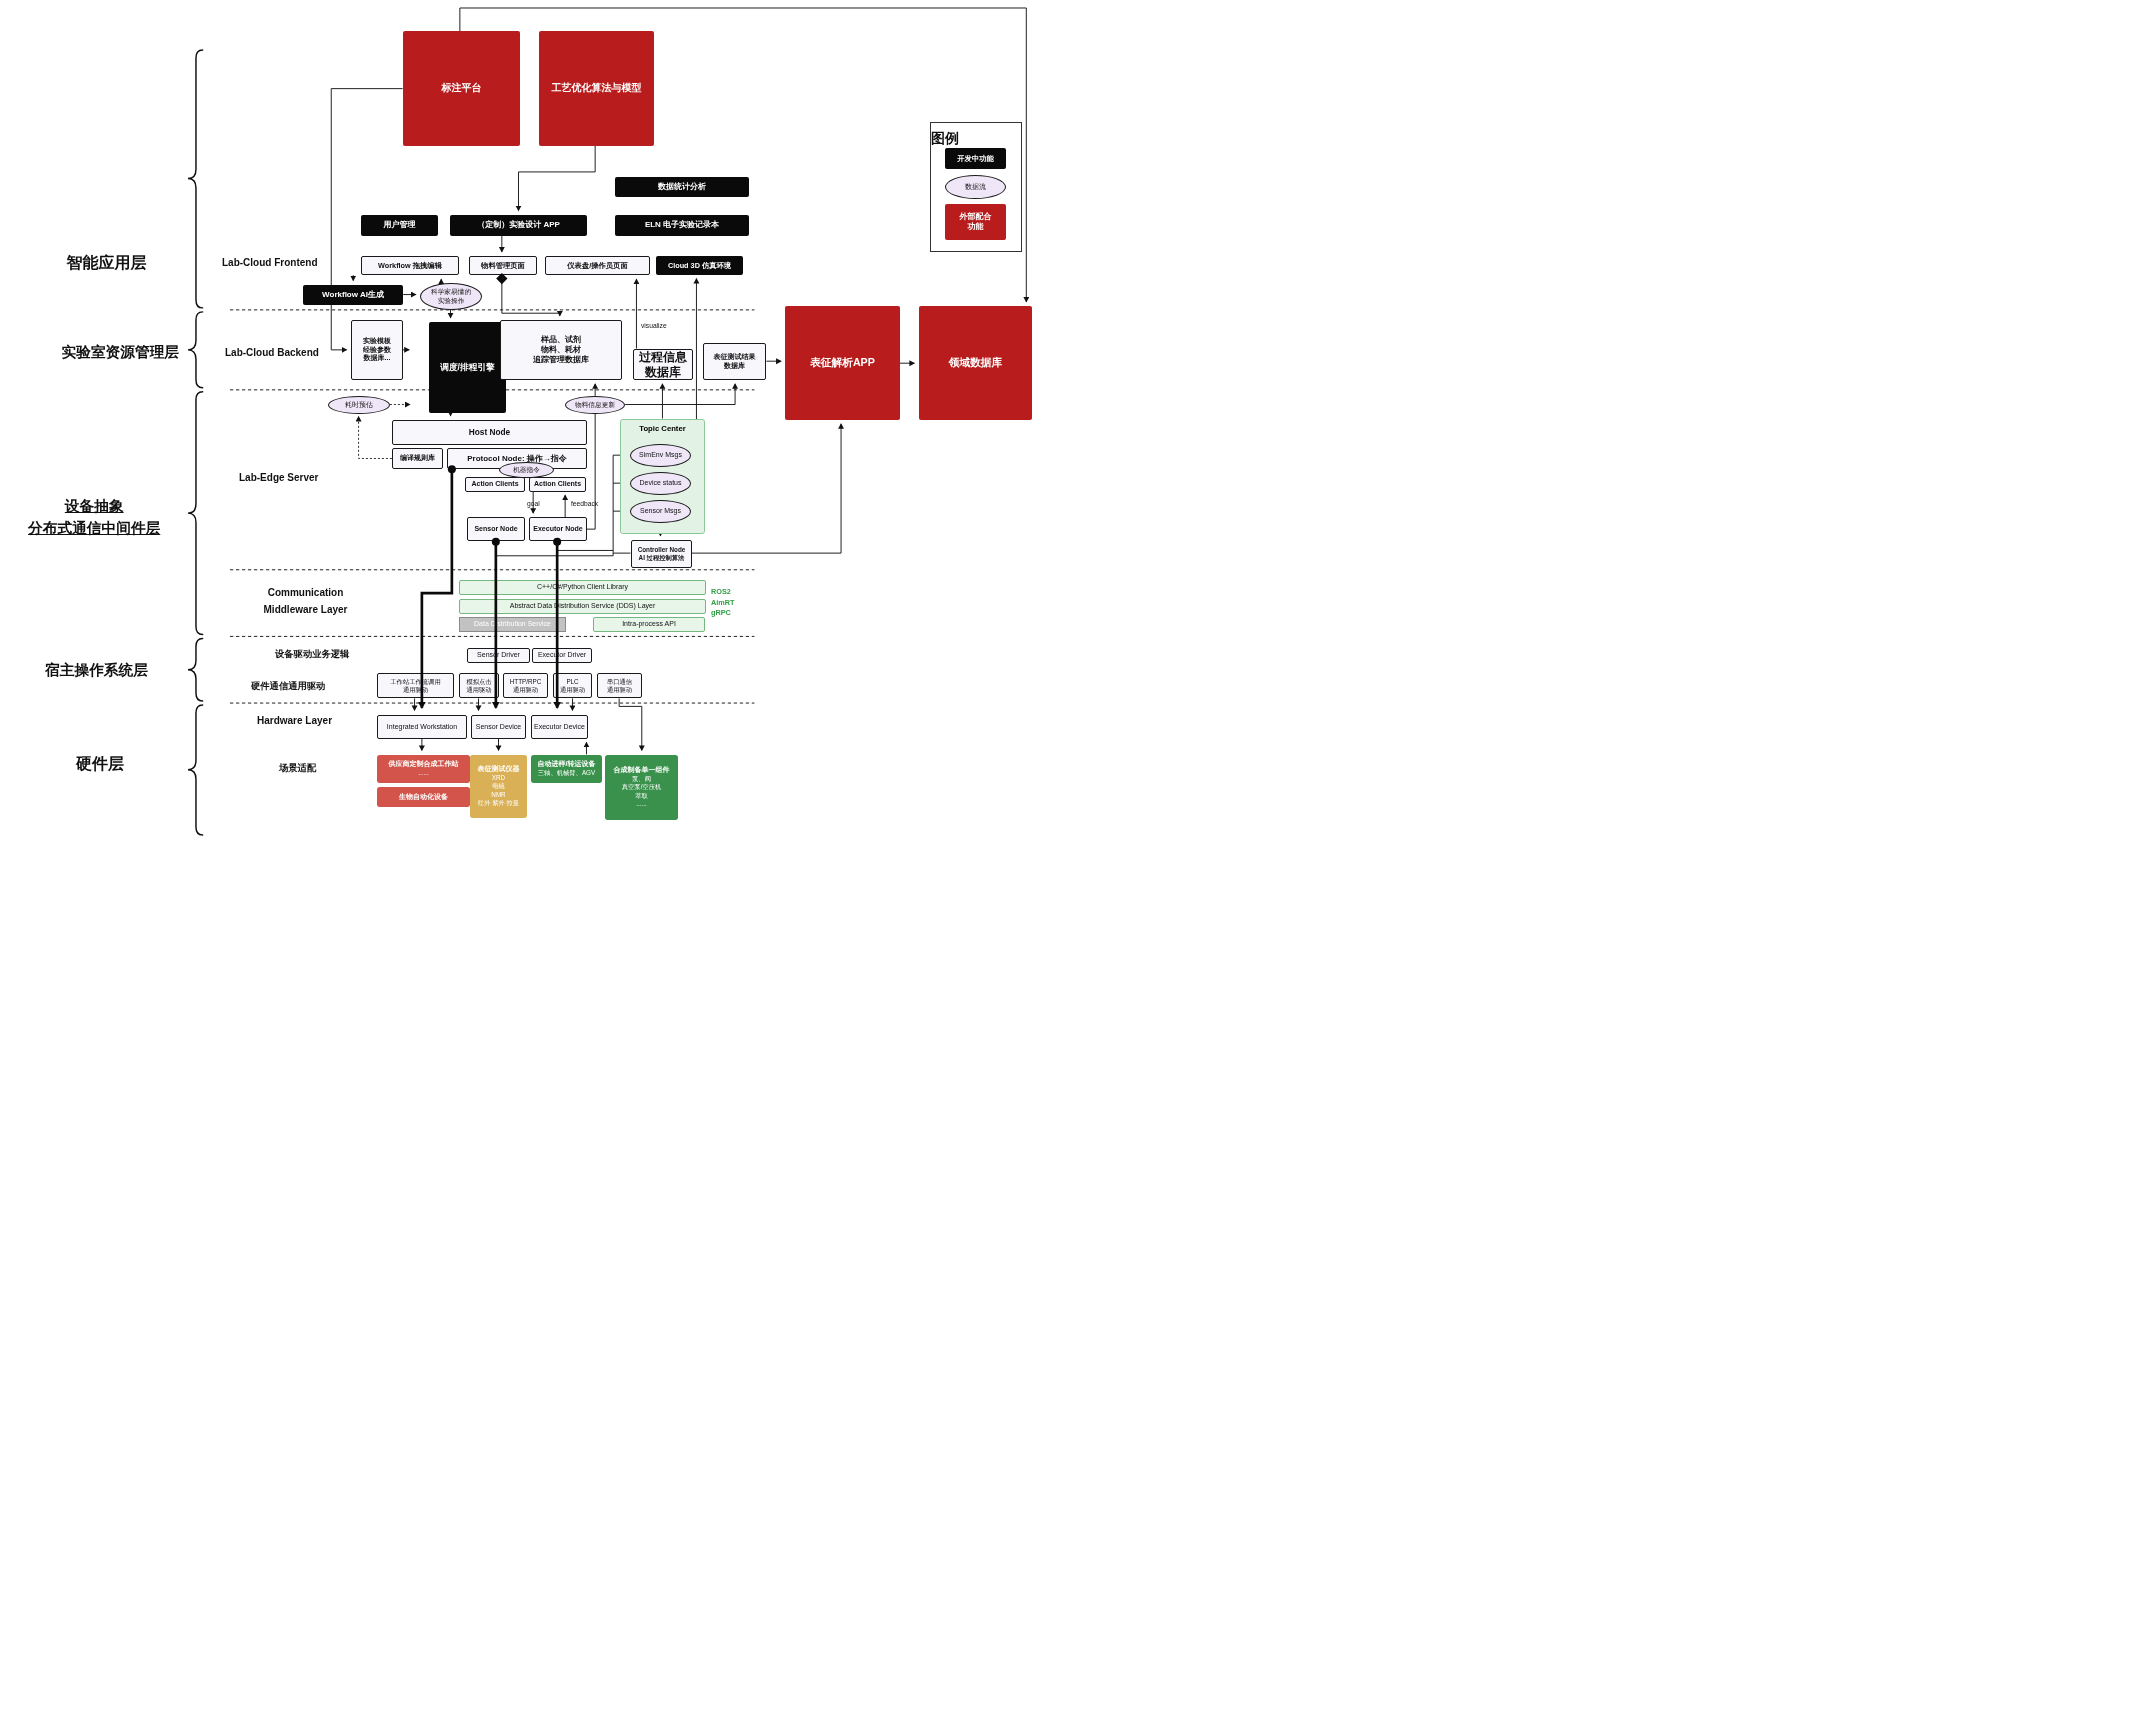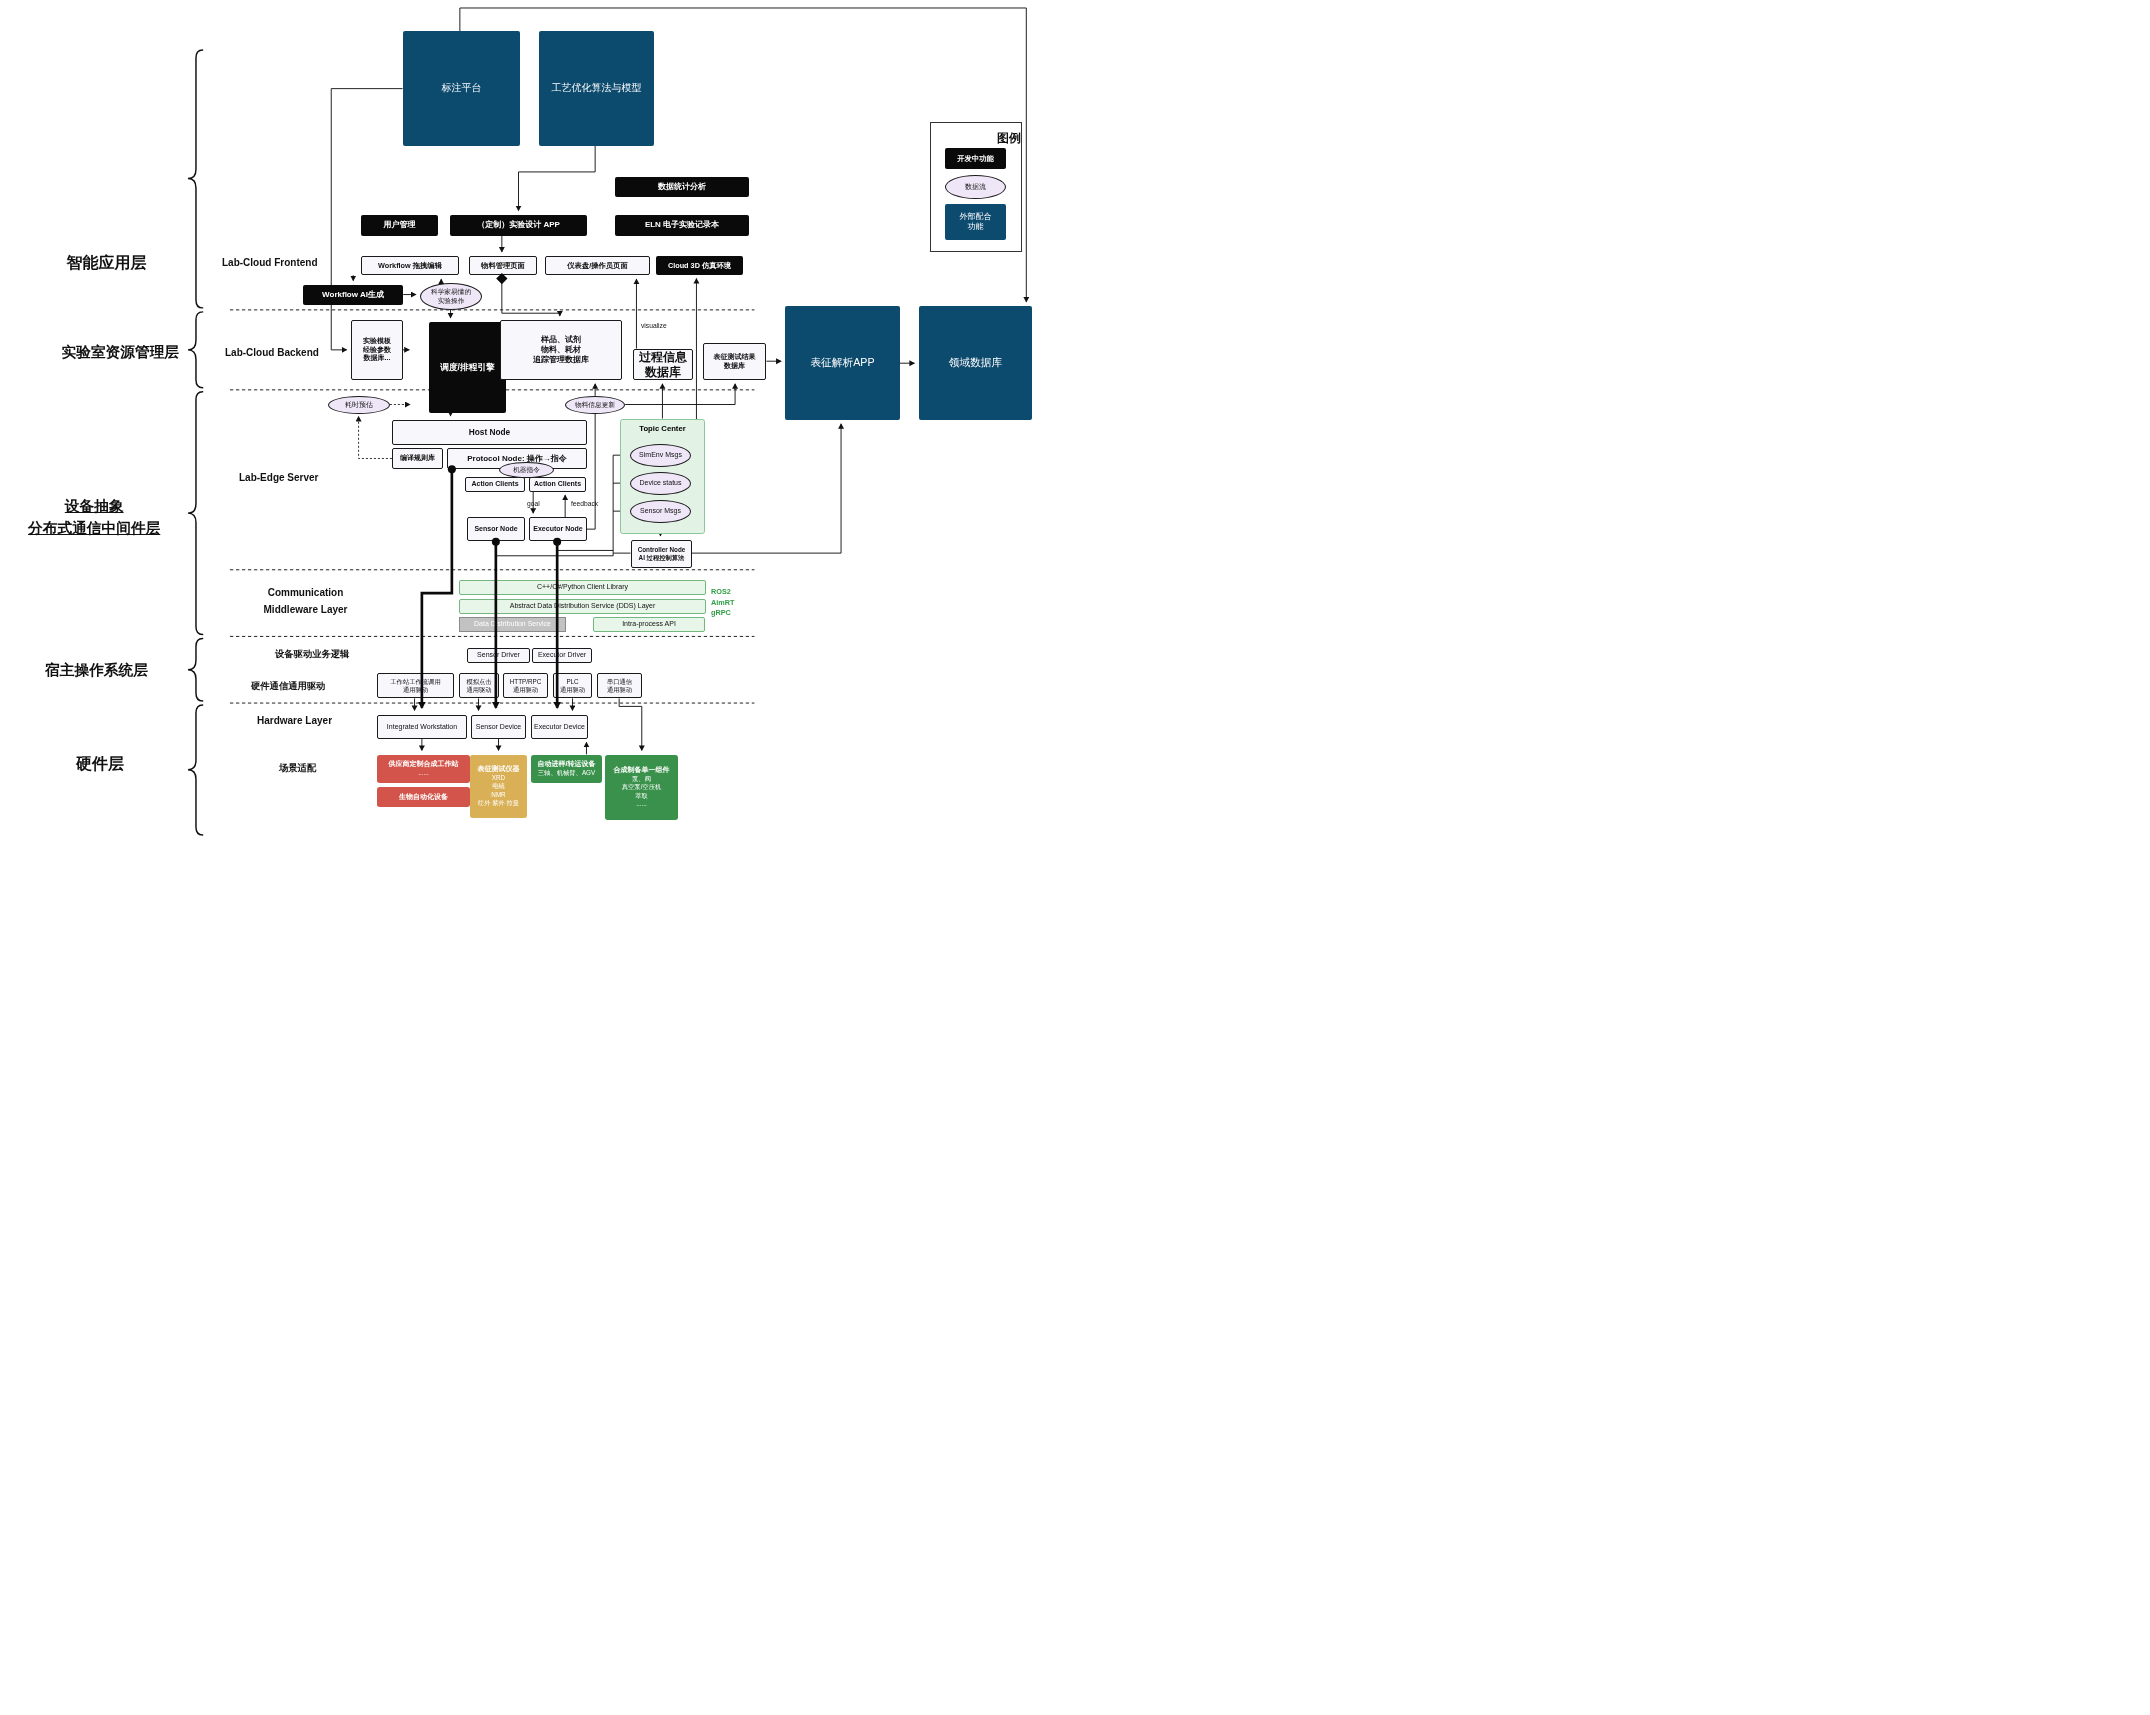--- a/index.html
+++ b/index.html
@@ -3,21 +3,21 @@
 <meta charset="utf-8">
 <style>
   html,body{margin:0;padding:0;background:#fff;}
   .canvas{position:relative;width:1075px;height:857px;background:#fff;font-family:"Liberation Sans","DejaVu Sans",sans-serif;overflow:hidden;}
   svg.wires{position:absolute;left:0;top:0;width:1075px;height:857px;pointer-events:none;}
   #wires-back{z-index:0;}
   #wires-front{z-index:8;}
   .box{position:absolute;box-sizing:border-box;display:flex;flex-direction:column;align-items:center;justify-content:center;text-align:center;font-size:7.3px;line-height:1.25;z-index:2;}
   .white{background:#F7F7FC;border:0.9px solid #1a1a1a;border-radius:2px;color:#111;}
   .black{background:#0a0a0a;color:#fff;font-weight:bold;border-radius:2px;}
-  .blue{background:#0c4a6e;color:#fff;font-weight:normal;border-radius:2px;}
+  .blue{background:#b91c1c;color:#fff;font-weight:bold;border-radius:2px;}
   .ellipse{background:#EFE6F8;border:0.9px solid #1a1a1a;border-radius:50%;color:#111;z-index:5;font-size:7px;}
   .greenpanel{background:#E2F2E4;border:0.8px solid #8CC79A;border-radius:2.7px;justify-content:flex-start;padding-top:4px;}
   .greenbox{background:#E8F5E9;border:0.7px solid #74B880;border-radius:2px;color:#111;font-size:7px;}
   .graybox{background:#C2C2C2;border:0.7px solid #8a8a8a;color:#fff;font-size:7px;}
   .red{background:#D2544A;color:#fff;border-radius:2.7px;}
   .tan{background:#D9B056;color:#fff;border-radius:2.7px;}
   .ghw{background:#39914B;color:#fff;border-radius:2.7px;}
   .pre{white-space:pre-line;}
   .lbl{position:absolute;font-weight:bold;color:#111;z-index:2;}
   .minor{position:absolute;font-size:6.7px;color:#111;z-index:6;background:transparent;}
@@ -113,21 +113,21 @@
   <div class="lbl" style="left:225px;top:347px;font-size:10px;">Lab-Cloud Backend</div>
   <div class="lbl" style="left:239px;top:472px;font-size:10px;">Lab-Edge Server</div>
   <div class="lbl pre" style="left:247px;top:584px;width:117px;font-size:10px;text-align:center;line-height:1.7;">Communication
 Middleware Layer</div>
   <div class="lbl" style="left:275px;top:648px;font-size:9.3px;">设备驱动业务逻辑</div>
   <div class="lbl" style="left:251px;top:680px;font-size:9.3px;">硬件通信通用驱动</div>
   <div class="lbl" style="left:257px;top:715px;font-size:10px;">Hardware Layer</div>
   <div class="lbl" style="left:279px;top:762px;font-size:9.3px;">场景适配</div>
 
   <div class="legend-panel">
-    <div class="lbl" style="left:0;top:6.7px;width:90px;text-align:right;font-size:12px;">图例</div>
+    <div class="lbl" style="left:0;top:6.7px;width:90px;text-align:left;font-size:14px;">图例</div>
   </div>
   <div class="box black" style="left:945px;top:148px;width:61px;height:21.3px;font-size:7.3px;">开发中功能</div>
   <div class="box ellipse" style="left:945px;top:175px;width:61px;height:24px;">数据流</div>
   <div class="box blue pre" style="left:945px;top:204px;width:61px;height:36px;font-size:8px;">外部配合
 功能</div>
 
   <div class="box blue" style="left:403px;top:31px;width:117px;height:115px;font-size:10px;">标注平台</div>
   <div class="box blue" style="left:539px;top:31px;width:115px;height:115px;font-size:10px;">工艺优化算法与模型</div>
 
   <div class="box black" style="left:615px;top:177px;width:134px;height:20px;font-size:8px;">数据统计分析</div>

